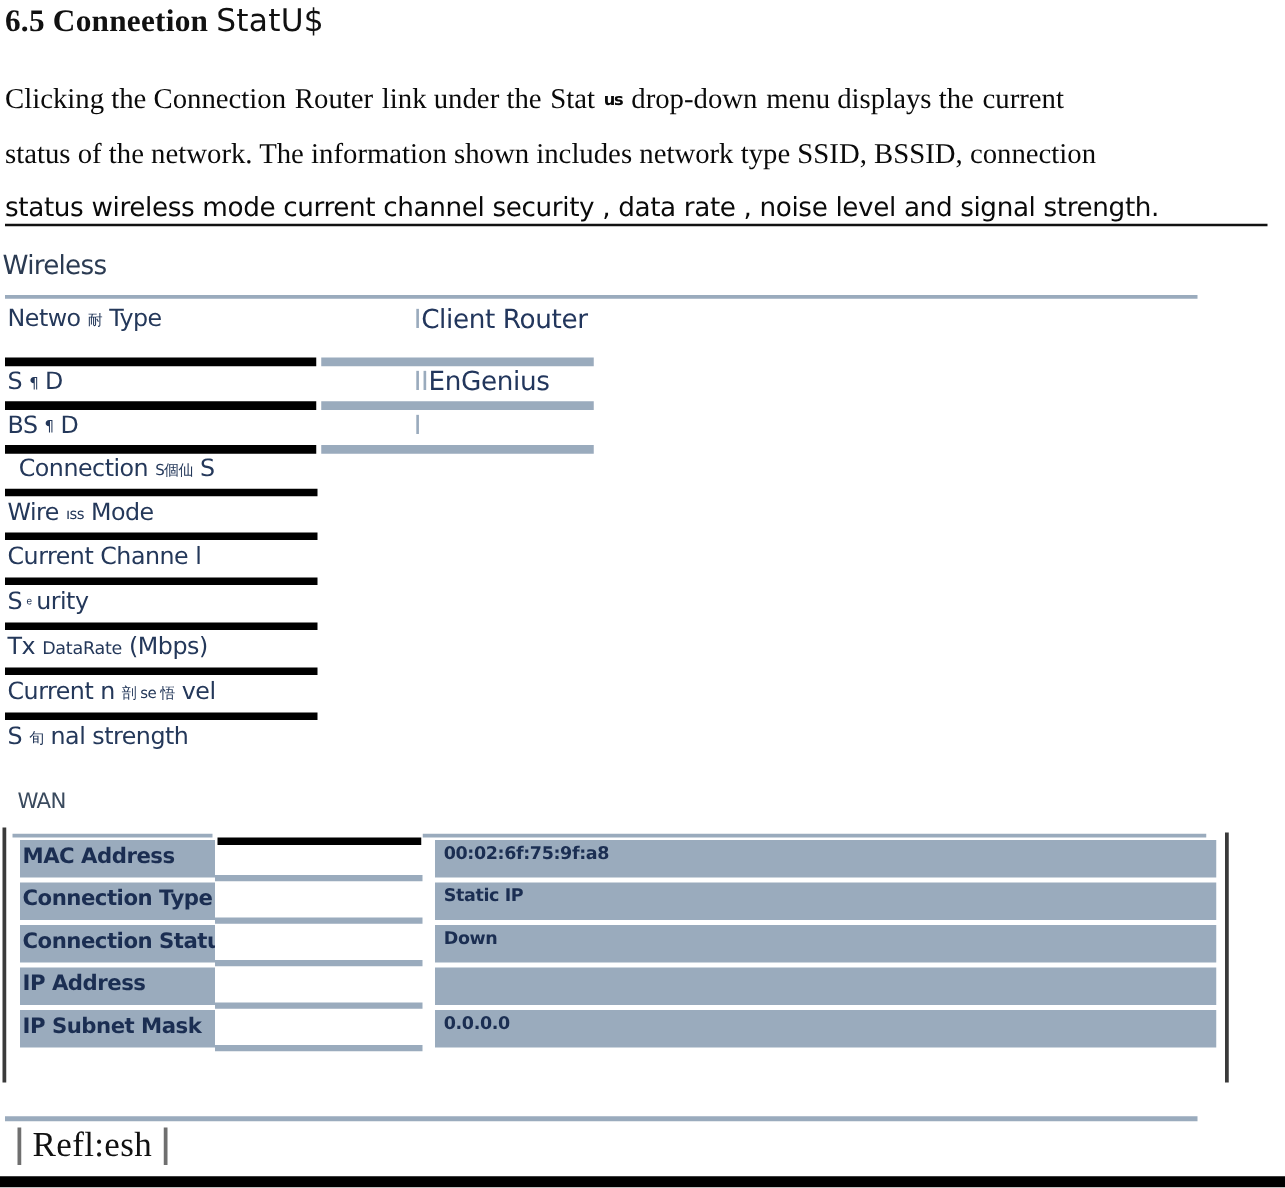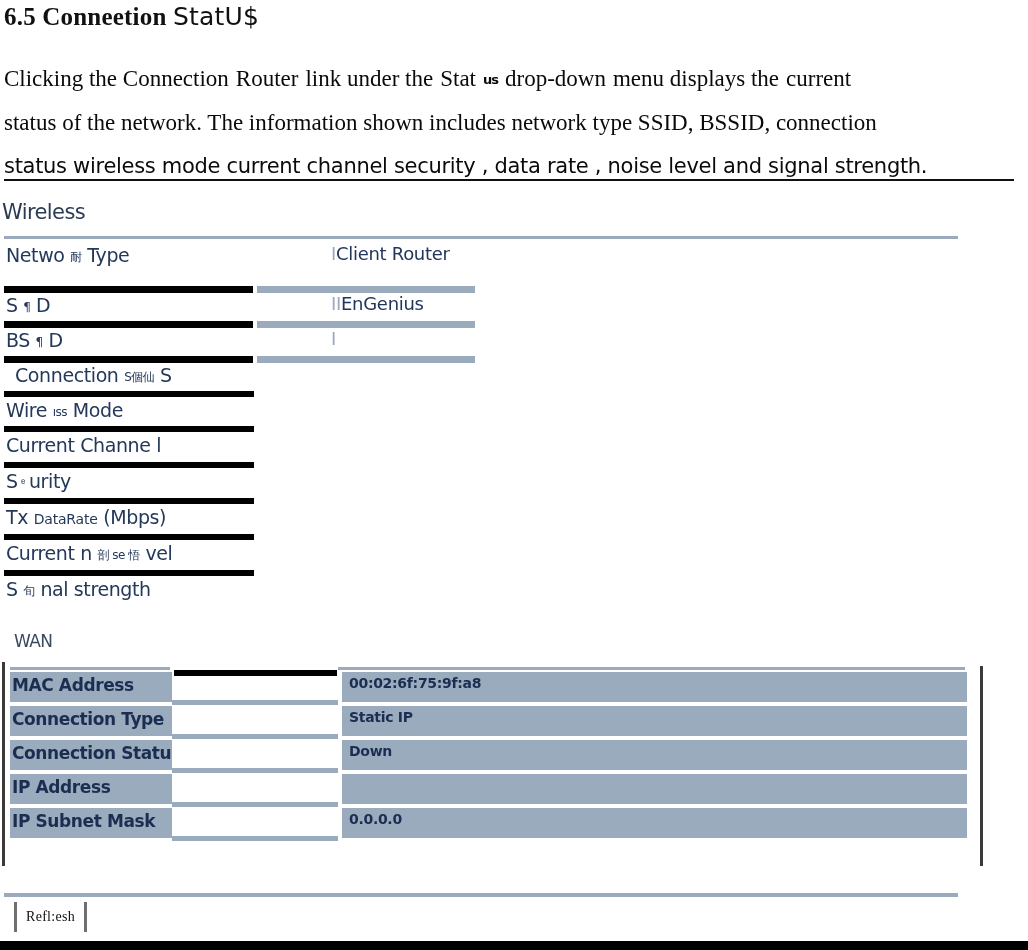--- a/index.html
+++ b/index.html
@@ -127,21 +127,21 @@
   }
   .wl-label .small {
     font-size: 14px;
     letter-spacing: -0.2px;
   }
   .wl-value {
     position: absolute;
     left: 331px;
     top: -1px;
     font-family: "DejaVu Sans", sans-serif;
-    font-size: 18px;
+    font-size: 21px;
     color: #22365c;
     white-space: nowrap;
     letter-spacing: -0.3px;
   }
   .wl-value .pipe {
     color: #9aabbd;
     font-weight: normal;
   }
   .bar-black {
     position: absolute;
@@ -200,21 +200,21 @@
   .wan-top-rule-b {
     position: absolute;
     left: 338px;
     top: 5px;
     width: 627px;
     height: 3px;
     background: #9aabbd;
   }
   .wan-row {
     position: absolute;
-    left: 2px;
+    left: 8px;
     width: 931px;
     height: 34px;
   }
   .wan-cell-key {
     position: absolute;
     left: 8px;
     top: 0;
     width: 164px;
     height: 30px;
     background: #9aabbd;
@@ -294,21 +294,21 @@
     padding: 0;
   }
   .btn-bracket {
     display: inline-block;
     width: 3px;
     height: 30px;
     background: #6f6f6f;
   }
   #refresh-label {
     font-family: "Liberation Serif", serif;
-    font-size: 14px;
+    font-size: 28px;
     color: #111111;
     padding: 0 9px;
     white-space: nowrap;
     letter-spacing: 0.3px;
   }
   .bottom-band {
     position: absolute;
     left: 0;
     top: 941px;
     width: 1028px;

